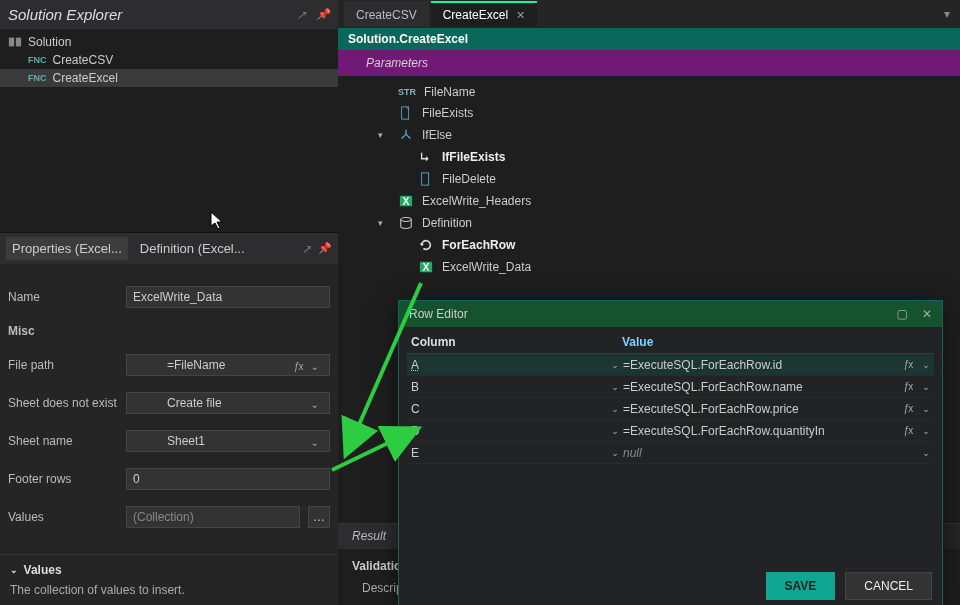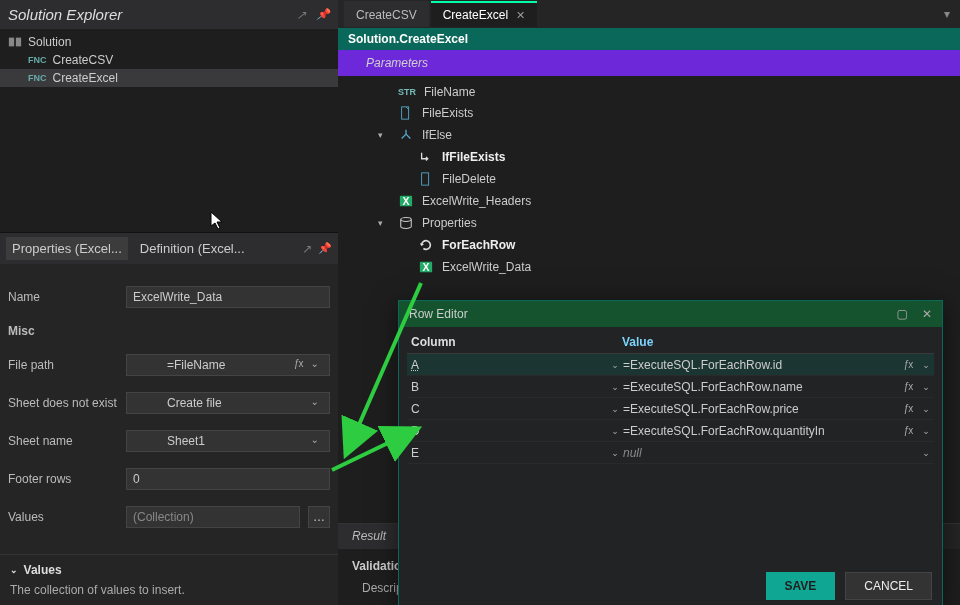--- a/index.html
+++ b/index.html
@@ -22,39 +22,39 @@
 
   
   .props { background: #252526; border-top: 1px solid #111; }
   .props-tabs { display: flex; align-items: center; background: #2d2d30; padding: 4px 6px; gap: 6px; }
   .props-tab { color: #ccc; font-size: 13px; padding: 4px 6px; cursor: pointer; }
   .props-tab.active { background: #3c3c3c; }
   .prop-body { padding: 6px 8px 10px 8px; }
   .prop-row { display: flex; align-items: center; gap: 8px; margin: 16px 0; }
   .prop-label { width: 110px; color: #bbb; }
   .prop-input { flex: 1; background: #333; border: 1px solid #444; color: #ccc; padding: 3px 6px; height: 22px; }
-  .prop-input.dropdown { display: flex; align-items: flex-start; justify-content: space-between; padding-left: 40px; }
+  .prop-input.dropdown { display: flex; align-items: flex-end; justify-content: space-between; padding-left: 40px; }
   .chev { color: #aaa; font-size: 10px; padding: 0 4px; }
   .fx-icon { font-size: 10px; color: #aaa; padding: 0 4px; letter-spacing: -1px; }
   .misc-head { color: #bbb; font-weight: 600; margin: 6px 0 4px 0; }
   .ellipsis-btn { width: 22px; height: 22px; background: #333; border: 1px solid #444; color: #ccc; display: flex; align-items: center; justify-content: center; cursor: pointer; }
   .values-desc { padding: 8px 10px; border-top: 1px solid #333; }
   .values-desc .lbl { color: #ddd; font-weight: 600; margin-bottom: 6px; display: flex; align-items: center; gap: 6px; }
   .values-desc .txt { color: #aaa; }
 
   
   .ed-tabs { display: flex; align-items: center; background: #252526; height: 28px; padding-left: 6px; gap: 2px; }
   .ed-tab { padding: 5px 12px; color: #bbb; background: #2d2d30; display: flex; align-items: center; gap: 8px; cursor: pointer; border-top: 2px solid transparent; }
   .ed-tab.active { background: #1e1e1e; color: #fff; border-top: 2px solid #0fa; }
   .ed-tab .close { font-size: 11px; color: #999; }
   .ed-tabs-spacer { flex: 1; }
   .ed-tabs-menu { color: #888; padding: 0 10px; }
 
   .crumb { background: #0a685a; color: #fff; padding: 4px 10px; font-weight: 600; }
-  .params-bar { background: #6d28d9; color: #c5e; padding: 6px 28px; font-style: italic; color: #cde; }
+  .params-bar { background: #701a75; color: #c5e; padding: 6px 28px; font-style: italic; color: #cde; }
   .params-bar span { font-style: italic; color: #d0d0d0; }
 
   .tree-canvas { flex: 1; background: #1e1e1e; padding: 6px 0; overflow: hidden; }
   .node { display: flex; align-items: center; gap: 8px; padding: 3px 0 3px 40px; color: #ccc; cursor: pointer; }
   .node .ico { width: 16px; height: 16px; display: flex; align-items: center; justify-content: center; }
   .node .ico svg { width: 14px; height: 14px; }
   .node .caret { width: 12px; color: #aaa; font-size: 9px; display: inline-block; }
   .node.d1 { padding-left: 60px; }
   .bold { font-weight: 600; color: #eee; }
   .str-badge { font-size: 9px; color: #7bb; font-weight: 600; }
@@ -256,21 +256,21 @@
         <span>ExcelWrite_Headers</span>
       </div>
       <div class="node">
         <span class="caret">▾</span>
         <span class="ico">
             <svg viewBox="0 0 16 16">
               <ellipse cx="8" cy="4" rx="6" ry="2.2" fill="none" stroke="#ccc" stroke-width="1.2"></ellipse>
               <path d="M2 4 L2 12 A6 2.2 0 0 0 14 12 L14 4" fill="none" stroke="#ccc" stroke-width="1.2"></path>
             </svg>
           </span>
-        <span>Properties</span>
+        <span>Definition</span>
       </div>
       <div class="node d1">
         <span class="caret"></span>
         <span class="ico">
             <svg viewBox="0 0 16 16">
               <path d="M3 8 A5 5 0 1 1 5 12" fill="none" stroke="#ddd" stroke-width="1.8"></path>
               <path d="M2 6 L3 8 L5 7" stroke="#ddd" fill="none" stroke-width="1.8"></path>
             </svg>
           </span>
         <span class="bold">ForEachRow</span>

